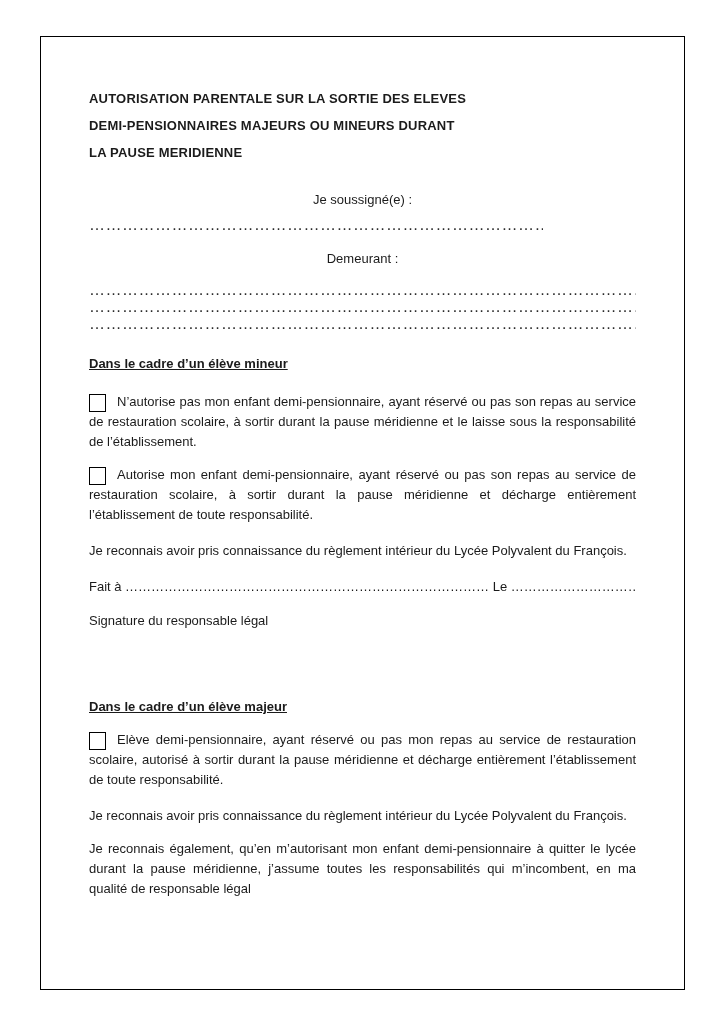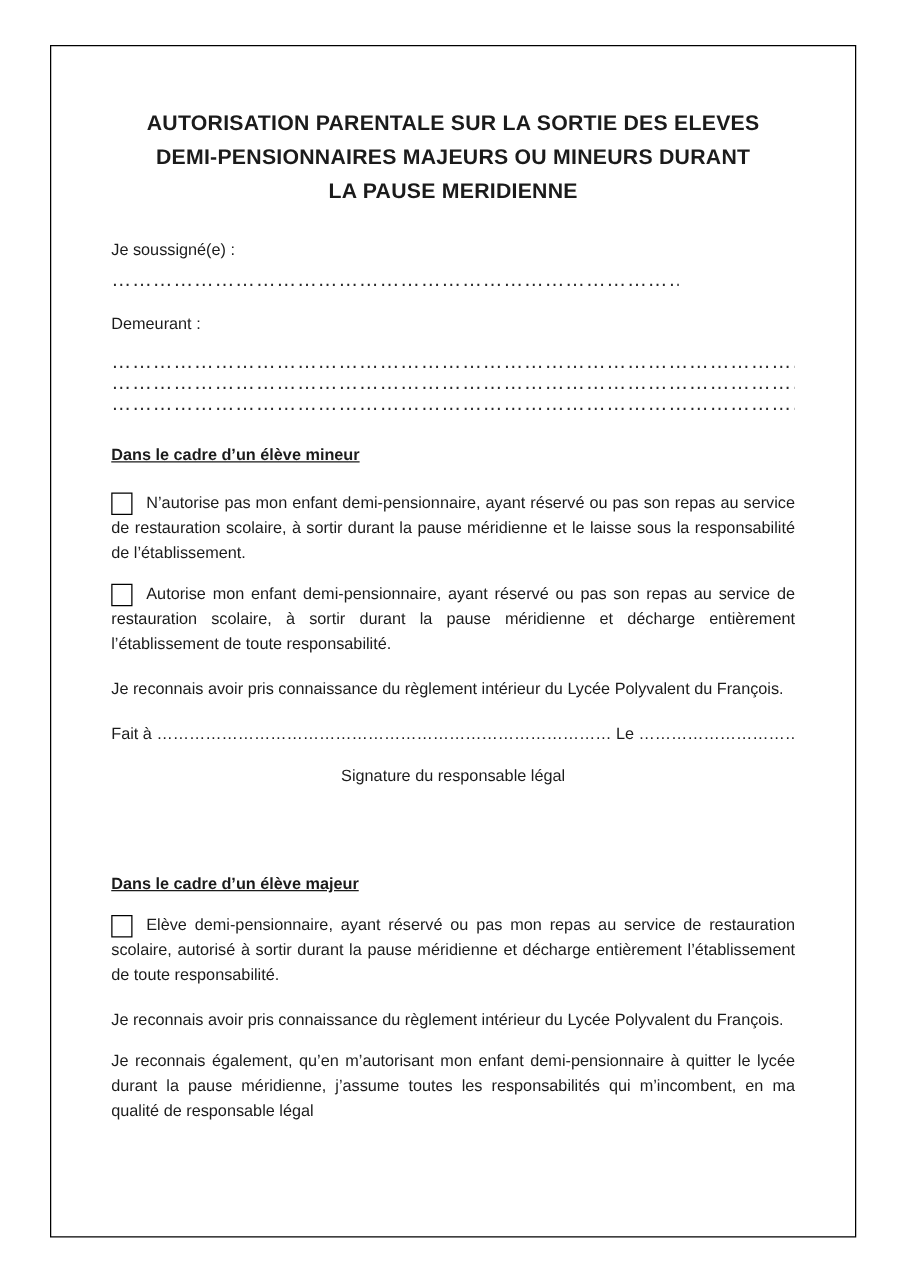--- a/index.html
+++ b/index.html
@@ -20,33 +20,32 @@
     position: absolute;
     left: 40px;
     top: 36px;
     width: 645px;
     height: 954px;
     border: 1px solid #000000;
     padding: 40px 48px 0 48px;
     overflow: hidden;
   }
   .title {
-    text-align: center;
-    font-size: 17px;
+    font-size: 13px;
     font-weight: bold;
     line-height: 27px;
     margin-top: 8px;
     margin-bottom: 24px;
     letter-spacing: 0.2px;
   }
   p, .line {
     font-size: 13px;
     line-height: 20px;
   }
-  .label-line { margin-top: 12px; }
+  .label-line { margin-top: 12px; text-align: center; }
   .fill-line {
     white-space: nowrap;
     overflow: hidden;
     letter-spacing: 0.5px;
     color: #2a2a2a;
     margin-top: 6px;
     line-height: 17px;
   }
   .fill-short { width: 83%; }
   .addr-block { margin-top: 12px; }
@@ -73,21 +72,21 @@
   .para {
     margin-top: 13px;
     text-align: justify;
   }
   .fait-a {
     margin-top: 16px;
     white-space: nowrap;
     overflow: hidden;
   }
   .signature {
-    text-align: center;
+    text-align: left;
     margin-top: 14px;
   }
   .big-gap { margin-top: 66px; }
 </style>
 </head>
 <body>
 
 <div class="page">
   <div class="frame">
 

